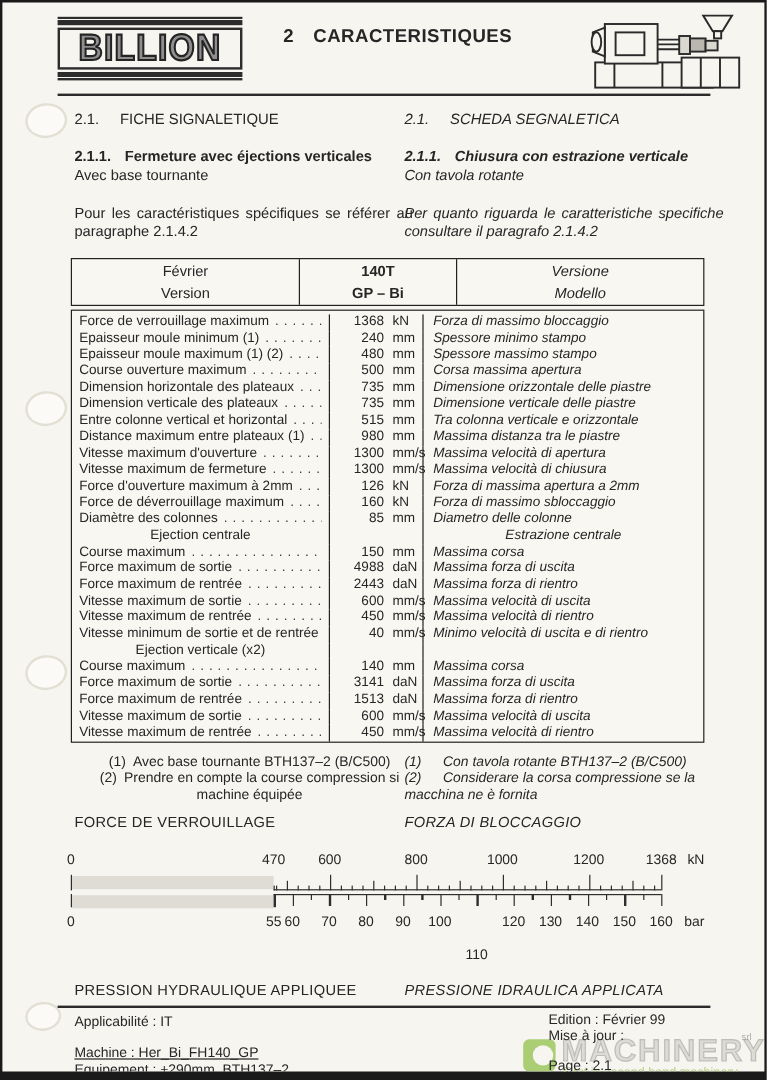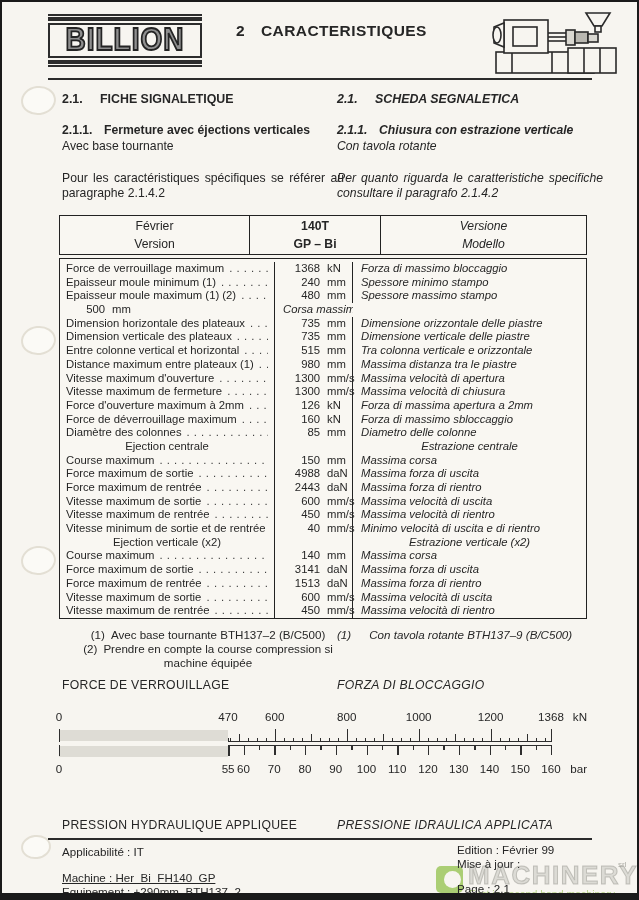--- a/index.html
+++ b/index.html
@@ -19,21 +19,21 @@
   .logo .lbox{border:2.5px solid #2c2c2c;margin:2px 0;text-align:center;padding:1px 0 2px;}
   .logo .ltext{display:inline-block;font-size:28px;font-weight:800;letter-spacing:1px;line-height:1;
         color:#8f8f8f;-webkit-text-stroke:1.7px #242424;transform:scaleY(1.1);}
   .title{left:234px;top:20px;display:flex;gap:16px;font-size:15.5px;font-weight:bold;letter-spacing:.4px;}
   .micon{left:488px;top:8px;}
   .rule{height:2px;background:#2b2b2b;}
   .rule1{left:46px;top:76px;width:544px;}
   .rule2{left:46px;top:836px;width:544px;height:1.6px;}
 
   
-  .sec-head{top:90px;font-size:12.4px;font-weight:bold;display:flex;}
+  .sec-head{top:90px;font-size:12.4px;font-weight:normal;display:flex;}
   .sec-head .n{width:38px;flex:none;}
   .fr-col{left:60px;}
   .it-col{left:335px;font-style:italic;}
   .sub{top:121px;width:282px;font-size:12.2px;line-height:15px;}
   .sub .h{display:flex;font-weight:bold;}
   .sub .h .n{width:42px;flex:none;}
   .sub .note{margin-top:1px;}
   .sub .para{margin-top:17px;text-align:justify;}
   .sub.itv{left:335px;width:266px;font-style:italic;}
 
@@ -223,20 +223,24 @@
           <span class="frl">Epaisseur moule maximum (1) (2)</span>
           <span class="dots"></span>
         </div>
         <div class="c2">
           <span class="num">480</span>
           <span class="unit">mm</span>
         </div>
         <div class="c3">Spessore massimo stampo</div>
       </div>
       <div class="srow">
+        <div class="c1">
+          <span class="frl">Course ouverture maximum</span>
+          <span class="dots"></span>
+        </div>
         <div class="c2">
           <span class="num">500</span>
           <span class="unit">mm</span>
         </div>
         <div class="c3">Corsa massima apertura</div>
       </div>
       <div class="srow">
         <div class="c1">
           <span class="frl">Dimension horizontale des plateaux</span>
           <span class="dots"></span>
@@ -402,21 +406,20 @@
         </div>
         <div class="c2">
           <span class="num">40</span>
           <span class="unit">mm/s</span>
         </div>
         <div class="c3">Minimo velocità di uscita e di rientro</div>
       </div>
       <div class="srow sech">
         <div class="c1">Ejection verticale (x2)</div>
         <div class="c2"></div>
-        <div class="c3">Estrazione verticale (x2)</div>
       </div>
       <div class="srow">
         <div class="c1">
           <span class="frl">Course maximum</span>
           <span class="dots"></span>
         </div>
         <div class="c2">
           <span class="num">140</span>
           <span class="unit">mm</span>
         </div>
@@ -471,21 +474,24 @@
   <div class="abs notes fr">
     <div class="note">
       <span class="nn">(1)</span><span>Avec base tournante BTH137–2 (B/C500)</span>
     </div>
     <div class="note">
       <span class="nn">(2)</span><span>Prendre en compte la course compression si machine équipée</span>
     </div>
   </div>
   <div class="abs notes it">
     <div class="note">
-      <span class="nn">(1)</span><span>Con tavola rotante BTH137–9 (B/C500)</span>
+      <span class="nn">(1)</span><span>Con tavola rotante BTH137–2 (B/C500)</span>
+    </div>
+    <div class="note">
+      <span class="nn">(2)</span><span>Considerare la corsa compressione se la macchina ne è fornita</span>
     </div>
   </div>
 
   <div class="abs bigh fr-col">FORCE DE VERROUILLAGE</div>
   <div class="abs bigh itv it-col">FORZA DI BLOCCAGGIO</div>
 
   <div class="abs scale">
     <div class="slabels" id="kn-labels">
       <span class="sunit">kN</span>
     <span class="slabel" style="left: 0%;">0</span>
@@ -569,21 +575,21 @@
       </div>
     <div class="slabels" id="bar-labels">
       <span class="sunit">bar</span>
     <span class="slabel" style="left: 0%;">0</span>
         <span class="slabel" style="left: 34.375%;">55</span>
         <span class="slabel" style="left: 37.5%;">60</span>
         <span class="slabel" style="left: 43.75%;">70</span>
         <span class="slabel" style="left: 50%;">80</span>
         <span class="slabel" style="left: 56.25%;">90</span>
         <span class="slabel" style="left: 62.5%;">100</span>
-        <span class="slabel" style="left: 68.75%;">110</span>
+        <span class="slabel" style="left: 68.75%; margin-top: 27px;">110</span>
         <span class="slabel" style="left: 75%;">120</span>
         <span class="slabel" style="left: 81.25%;">130</span>
         <span class="slabel" style="left: 87.5%;">140</span>
         <span class="slabel" style="left: 93.75%;">150</span>
         <span class="slabel" style="left: 100%;">160</span>
       </div>
   </div>
 
   <div class="abs presh itv it-col">PRESSIONE IDRAULICA APPLICATA</div>
   <div class="abs presh fr-col">PRESSION HYDRAULIQUE APPLIQUEE</div>

